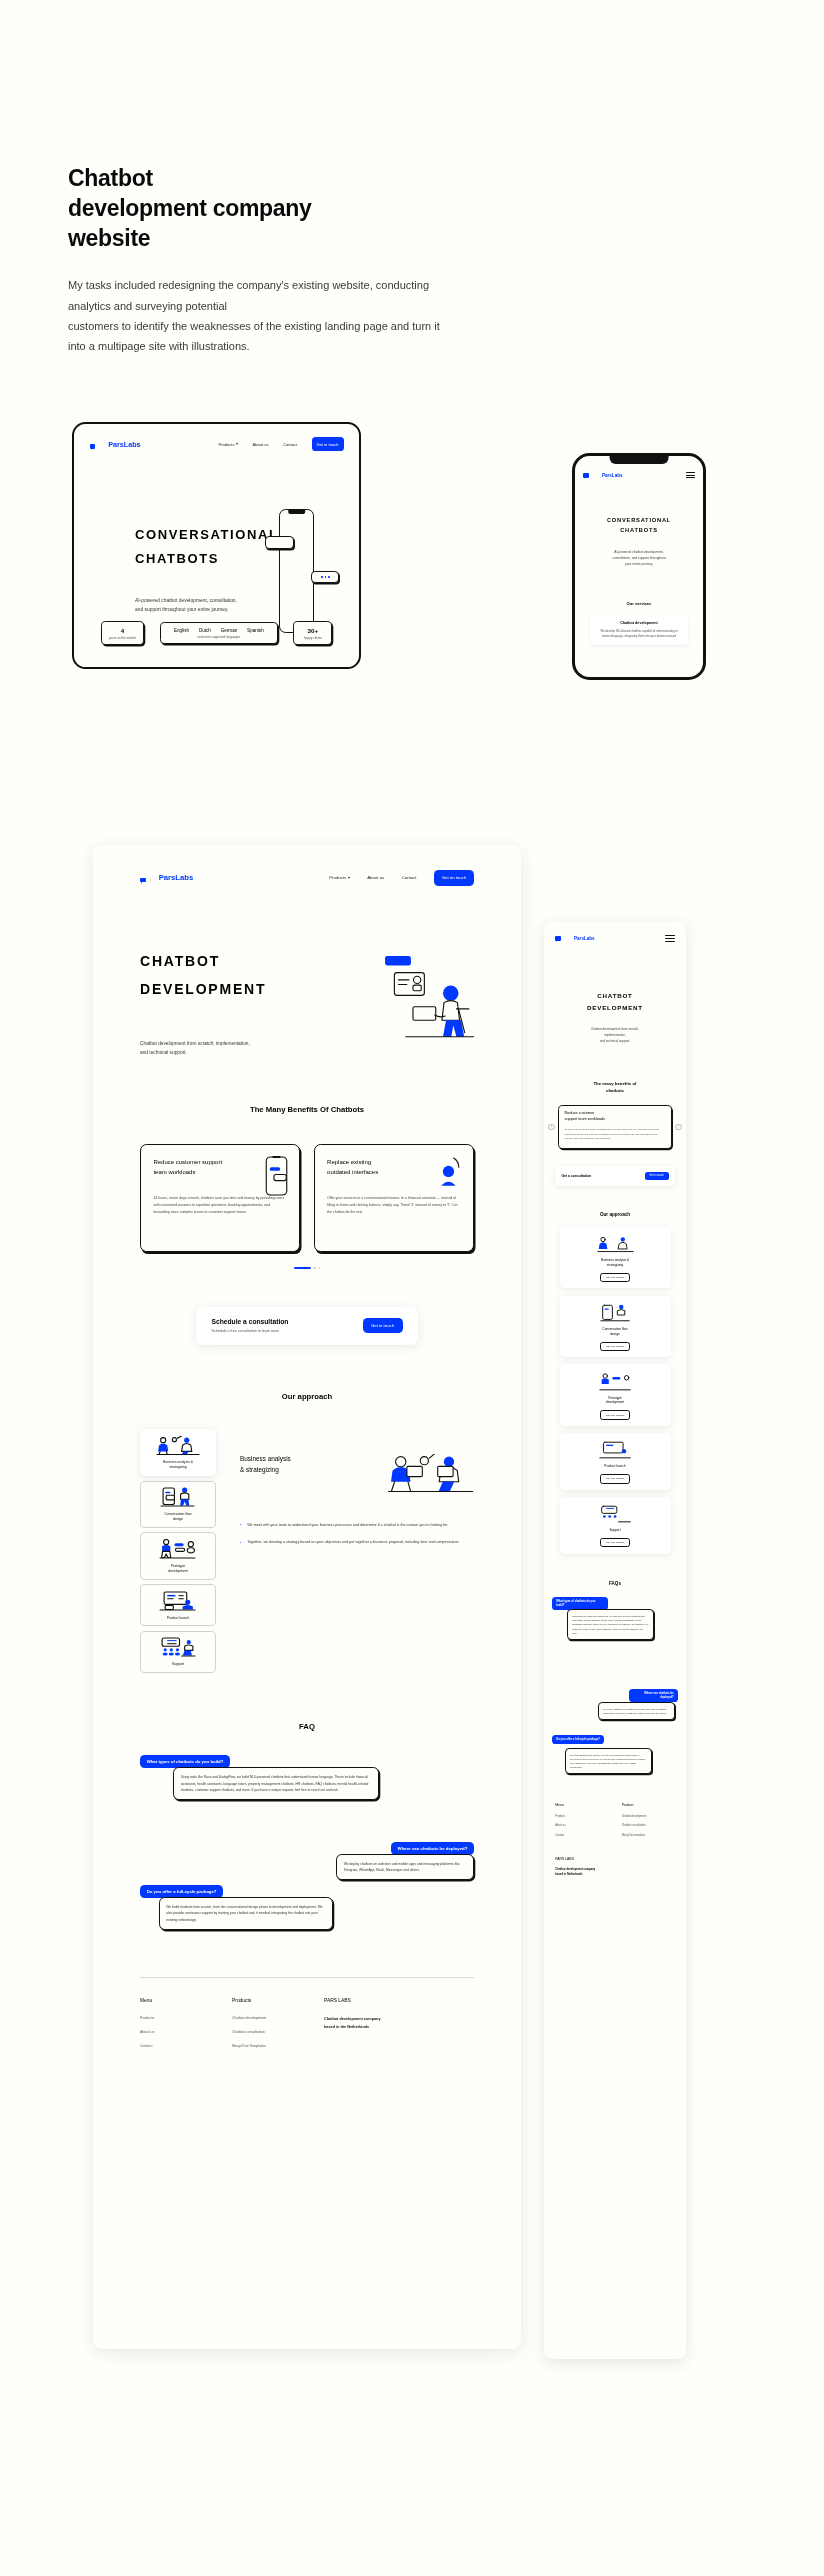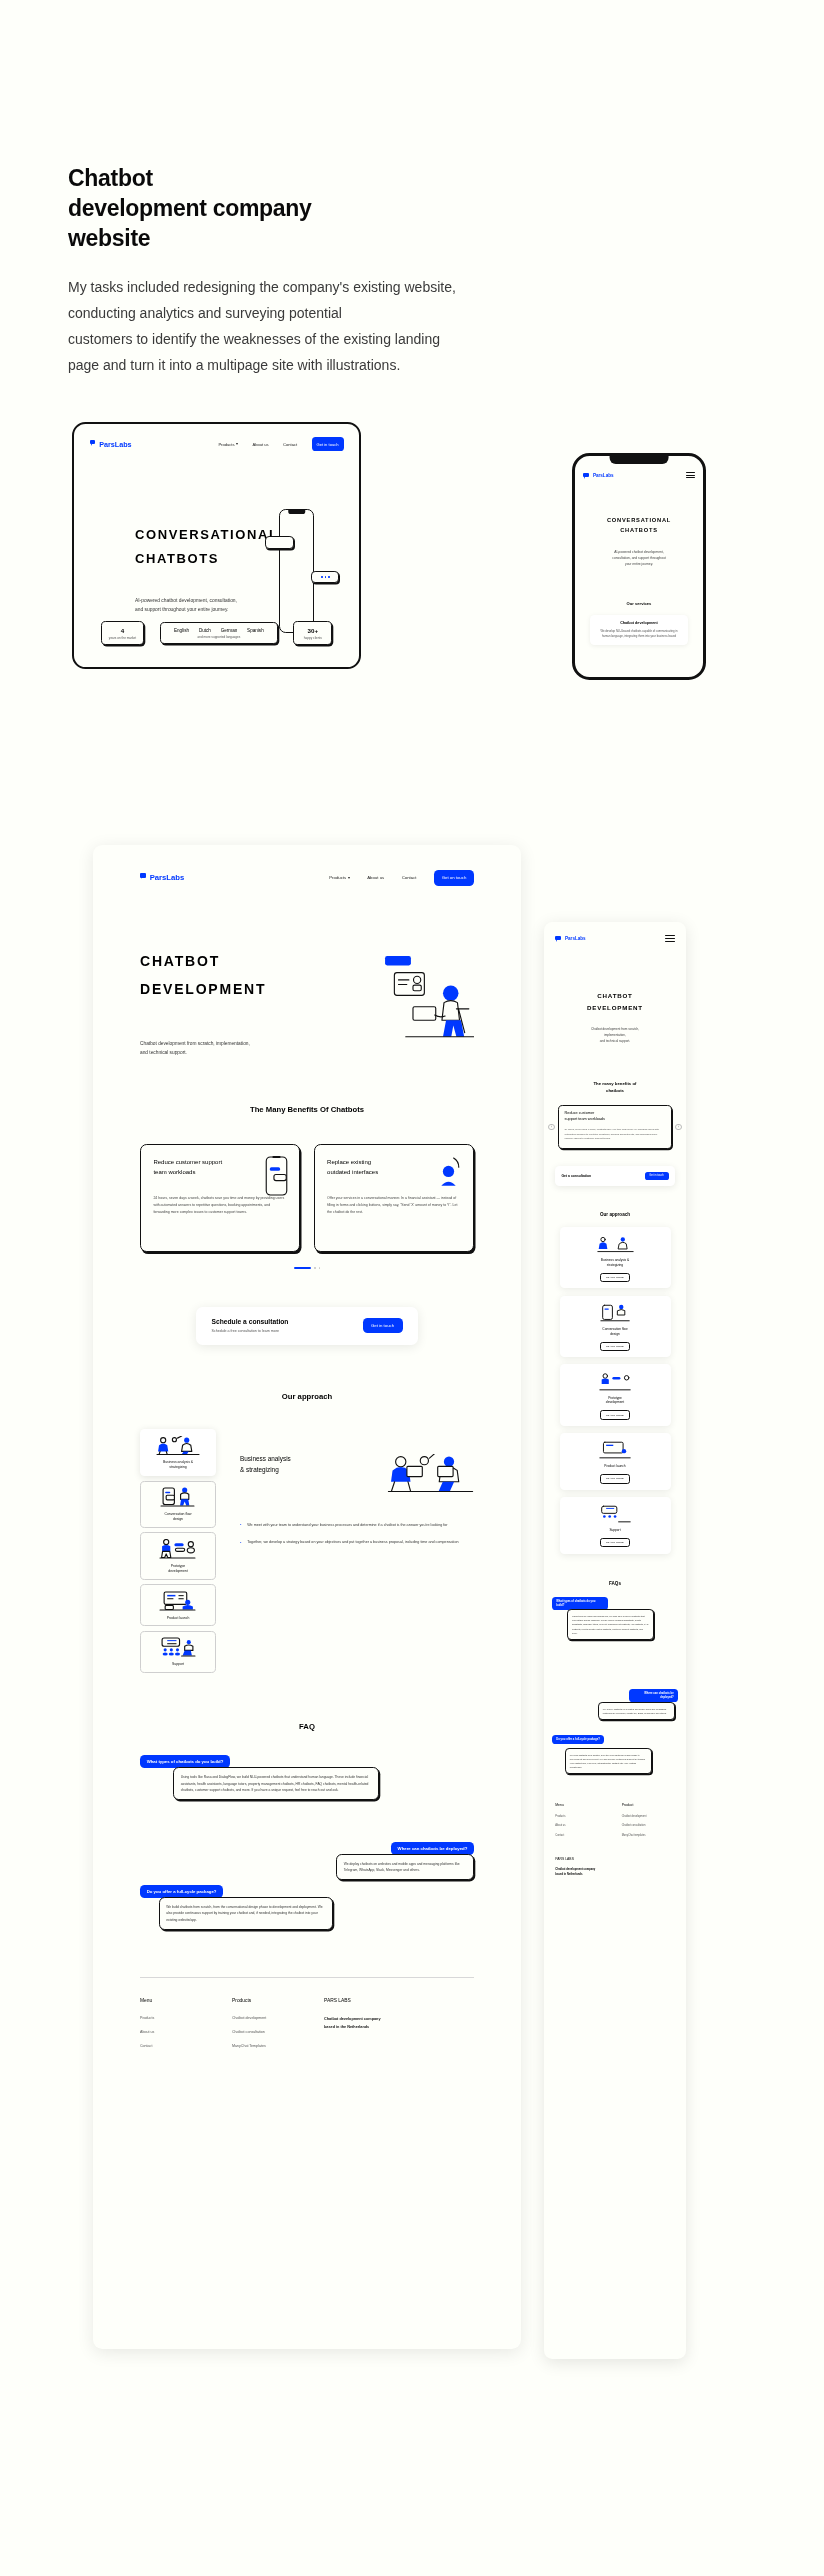--- a/index.html
+++ b/index.html
@@ -12,40 +12,40 @@
   .page{position:relative;width:824px;height:3698px;}
 
   
   .intro{position:absolute;left:68px;top:164px;width:515px;}
   .intro h1{
     font-family:"Liberation Sans",sans-serif;
     font-size:23px;line-height:1.3;font-weight:700;letter-spacing:-0.3px;
     color:#0a0a0a;white-space:pre-line;
   }
   .intro p{
-    margin-top:21.6px;font-size:14px;line-height:1.85;color:#3a3a3a;
+    margin-top:21.6px;font-size:11px;line-height:1.85;color:#3a3a3a;
     max-width:392px;white-space:pre-line;
   }
 
   
   .mock{position:absolute;background:#FEFFFA;}
   .browser{
     border:2.6px solid #111;border-radius:13.4px;overflow:hidden;background:#FEFFFA;
   }
   .phone{
     border:3.1px solid #111;border-radius:17.5px;overflow:hidden;background:#FEFFFA;position:relative;
   }
   .notch{
     position:absolute;top:0;left:50%;transform:translateX(-50%);
     width:46%;height:8.2px;background:#111;border-radius:0 0 6.2px 6.2px;z-index:4;
   }
 
   
   .navbar{display:flex;align-items:center;justify-content:space-between;}
-  .logo{display:flex;align-items:flex-start;gap:4px;color:#0038FF;font-weight:700;}
+  .logo{display:flex;align-items:flex-end;gap:13px;color:#0038FF;font-weight:700;}
   .logo .bubble{
     width:5.7px;height:4.6px;background:#0038FF;border-radius:1px;position:relative;flex:none;
   }
   .logo .bubble:after{
     content:"";position:absolute;left:1px;bottom:-1.5px;width:0;height:0;
     border-left:1.5px solid #0038FF;border-bottom:2.1px solid transparent;
   }
   .navlinks{display:flex;align-items:center;}
   .navlinks a{color:#222;text-decoration:none;display:flex;align-items:center;gap:1.5px;}
   .caret{display:inline-block;width:0;height:0;border-left:1.5px solid transparent;border-right:1.5px solid transparent;border-top:2.1px solid #222;}

